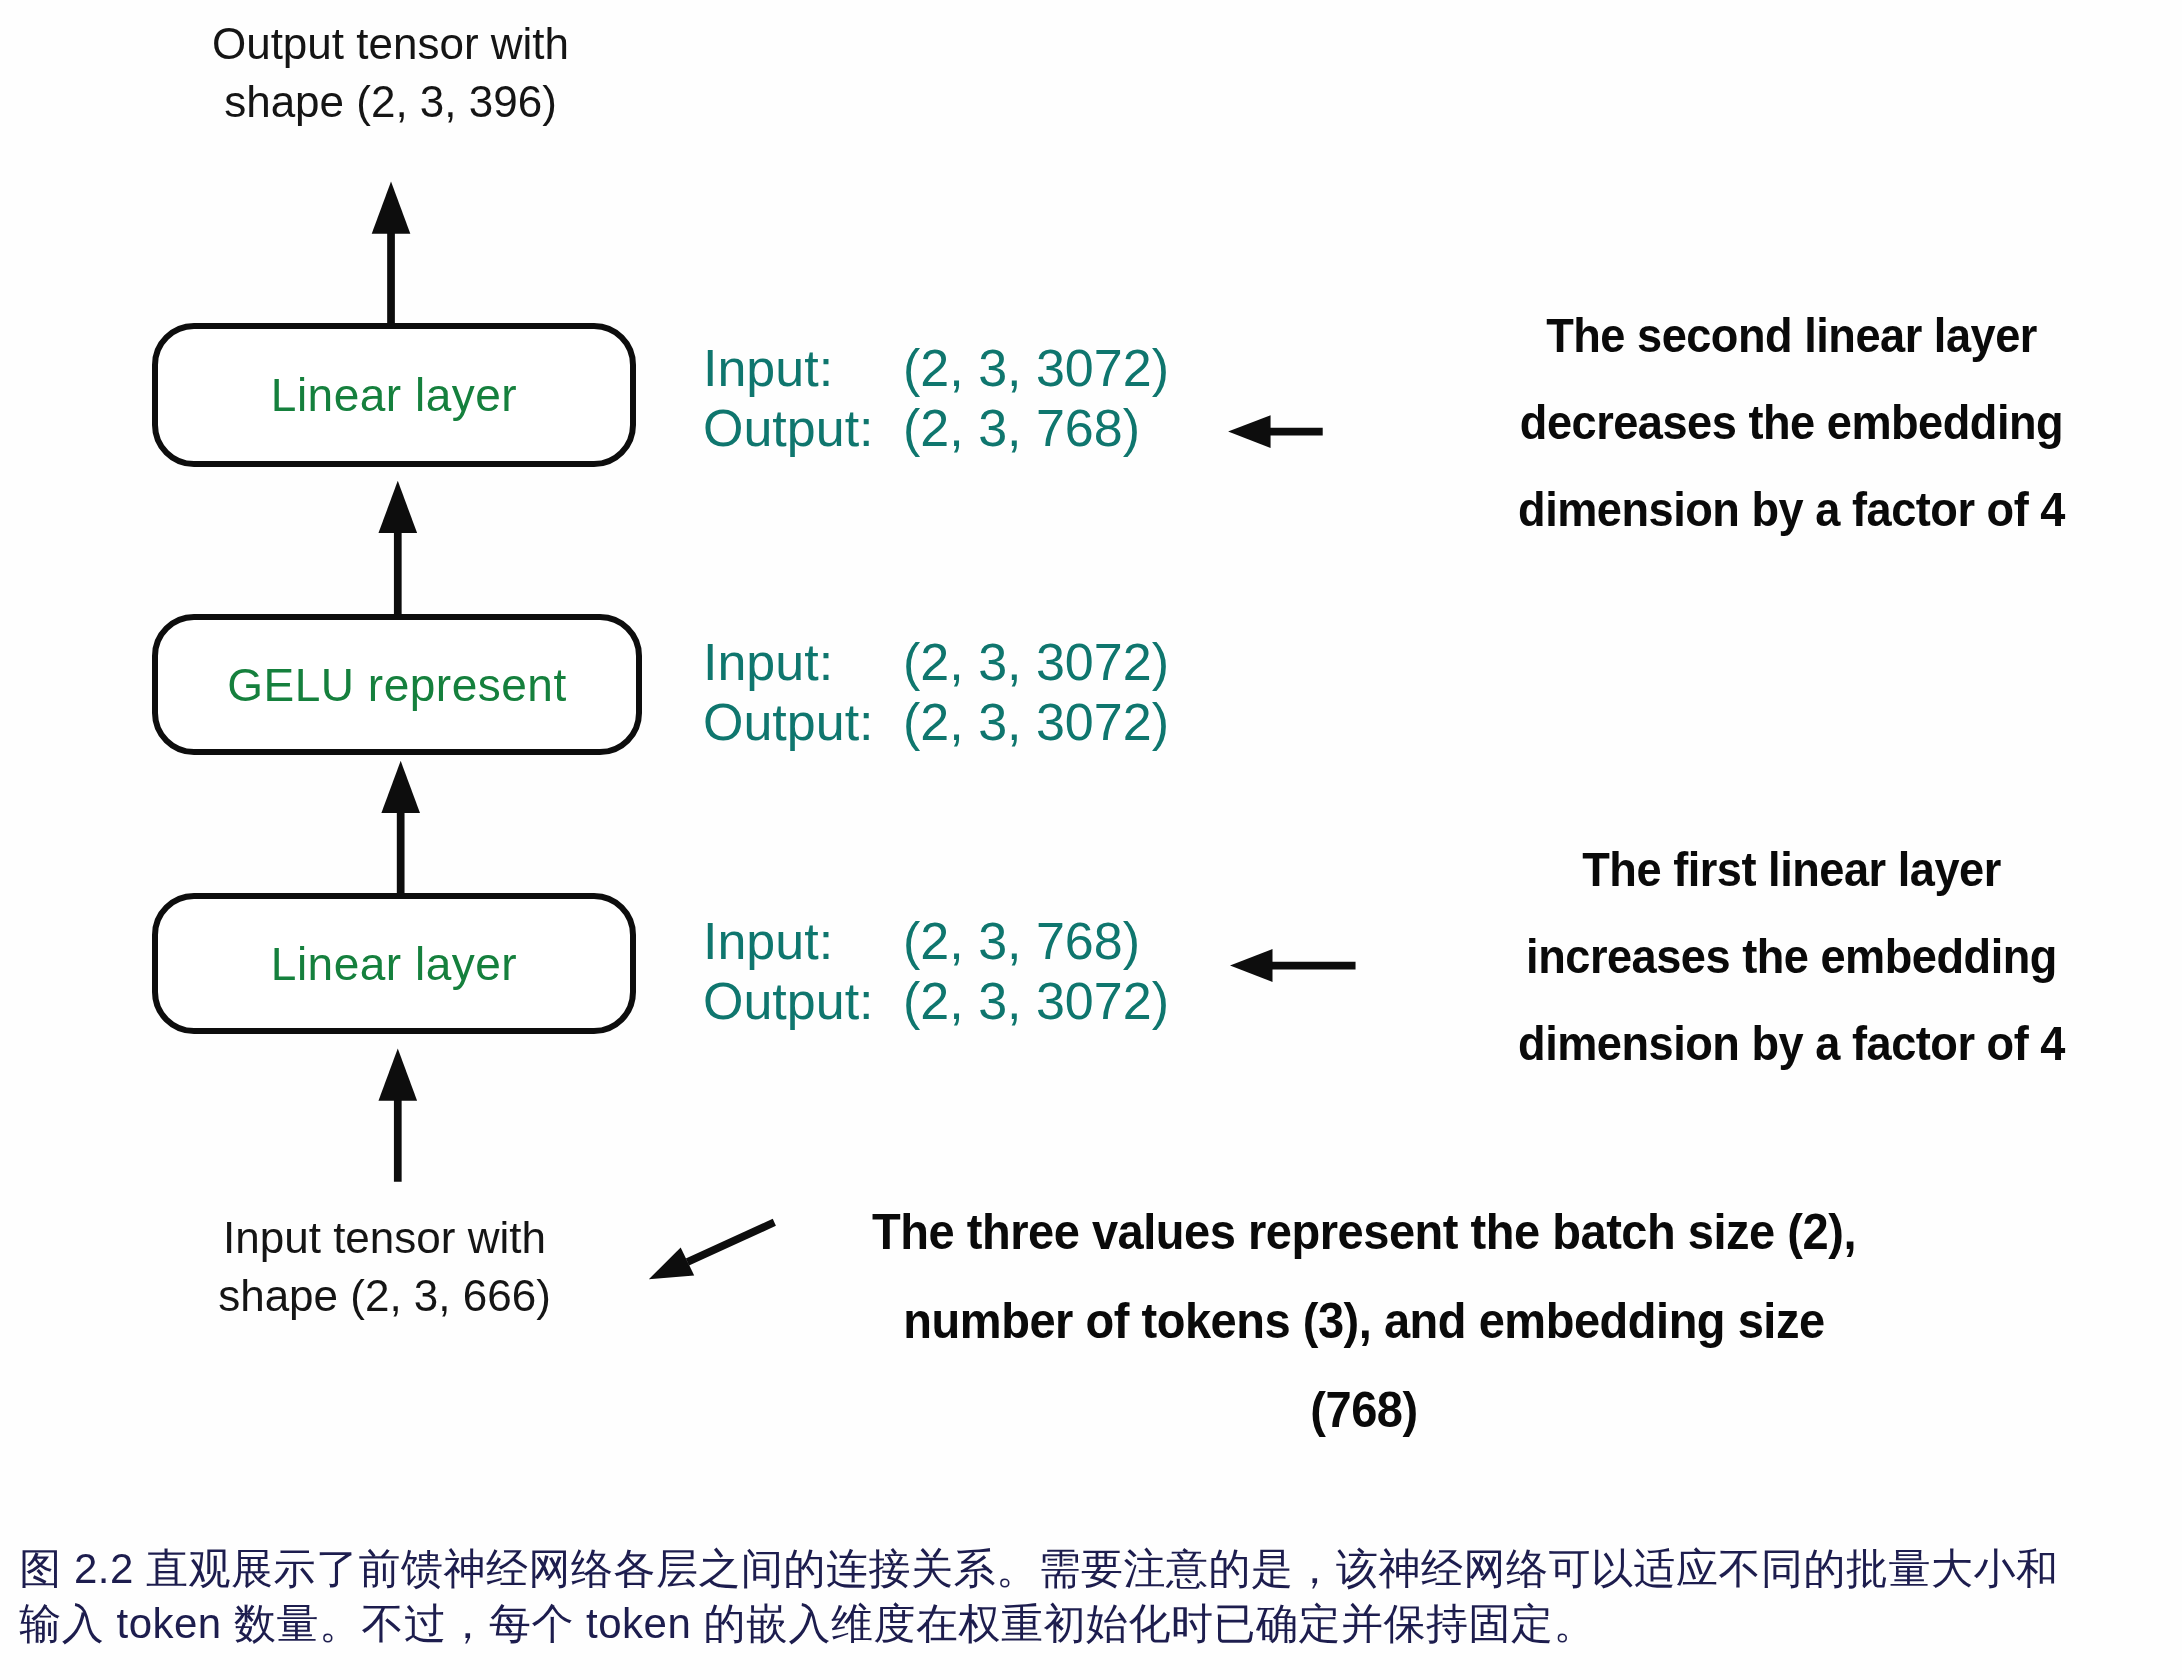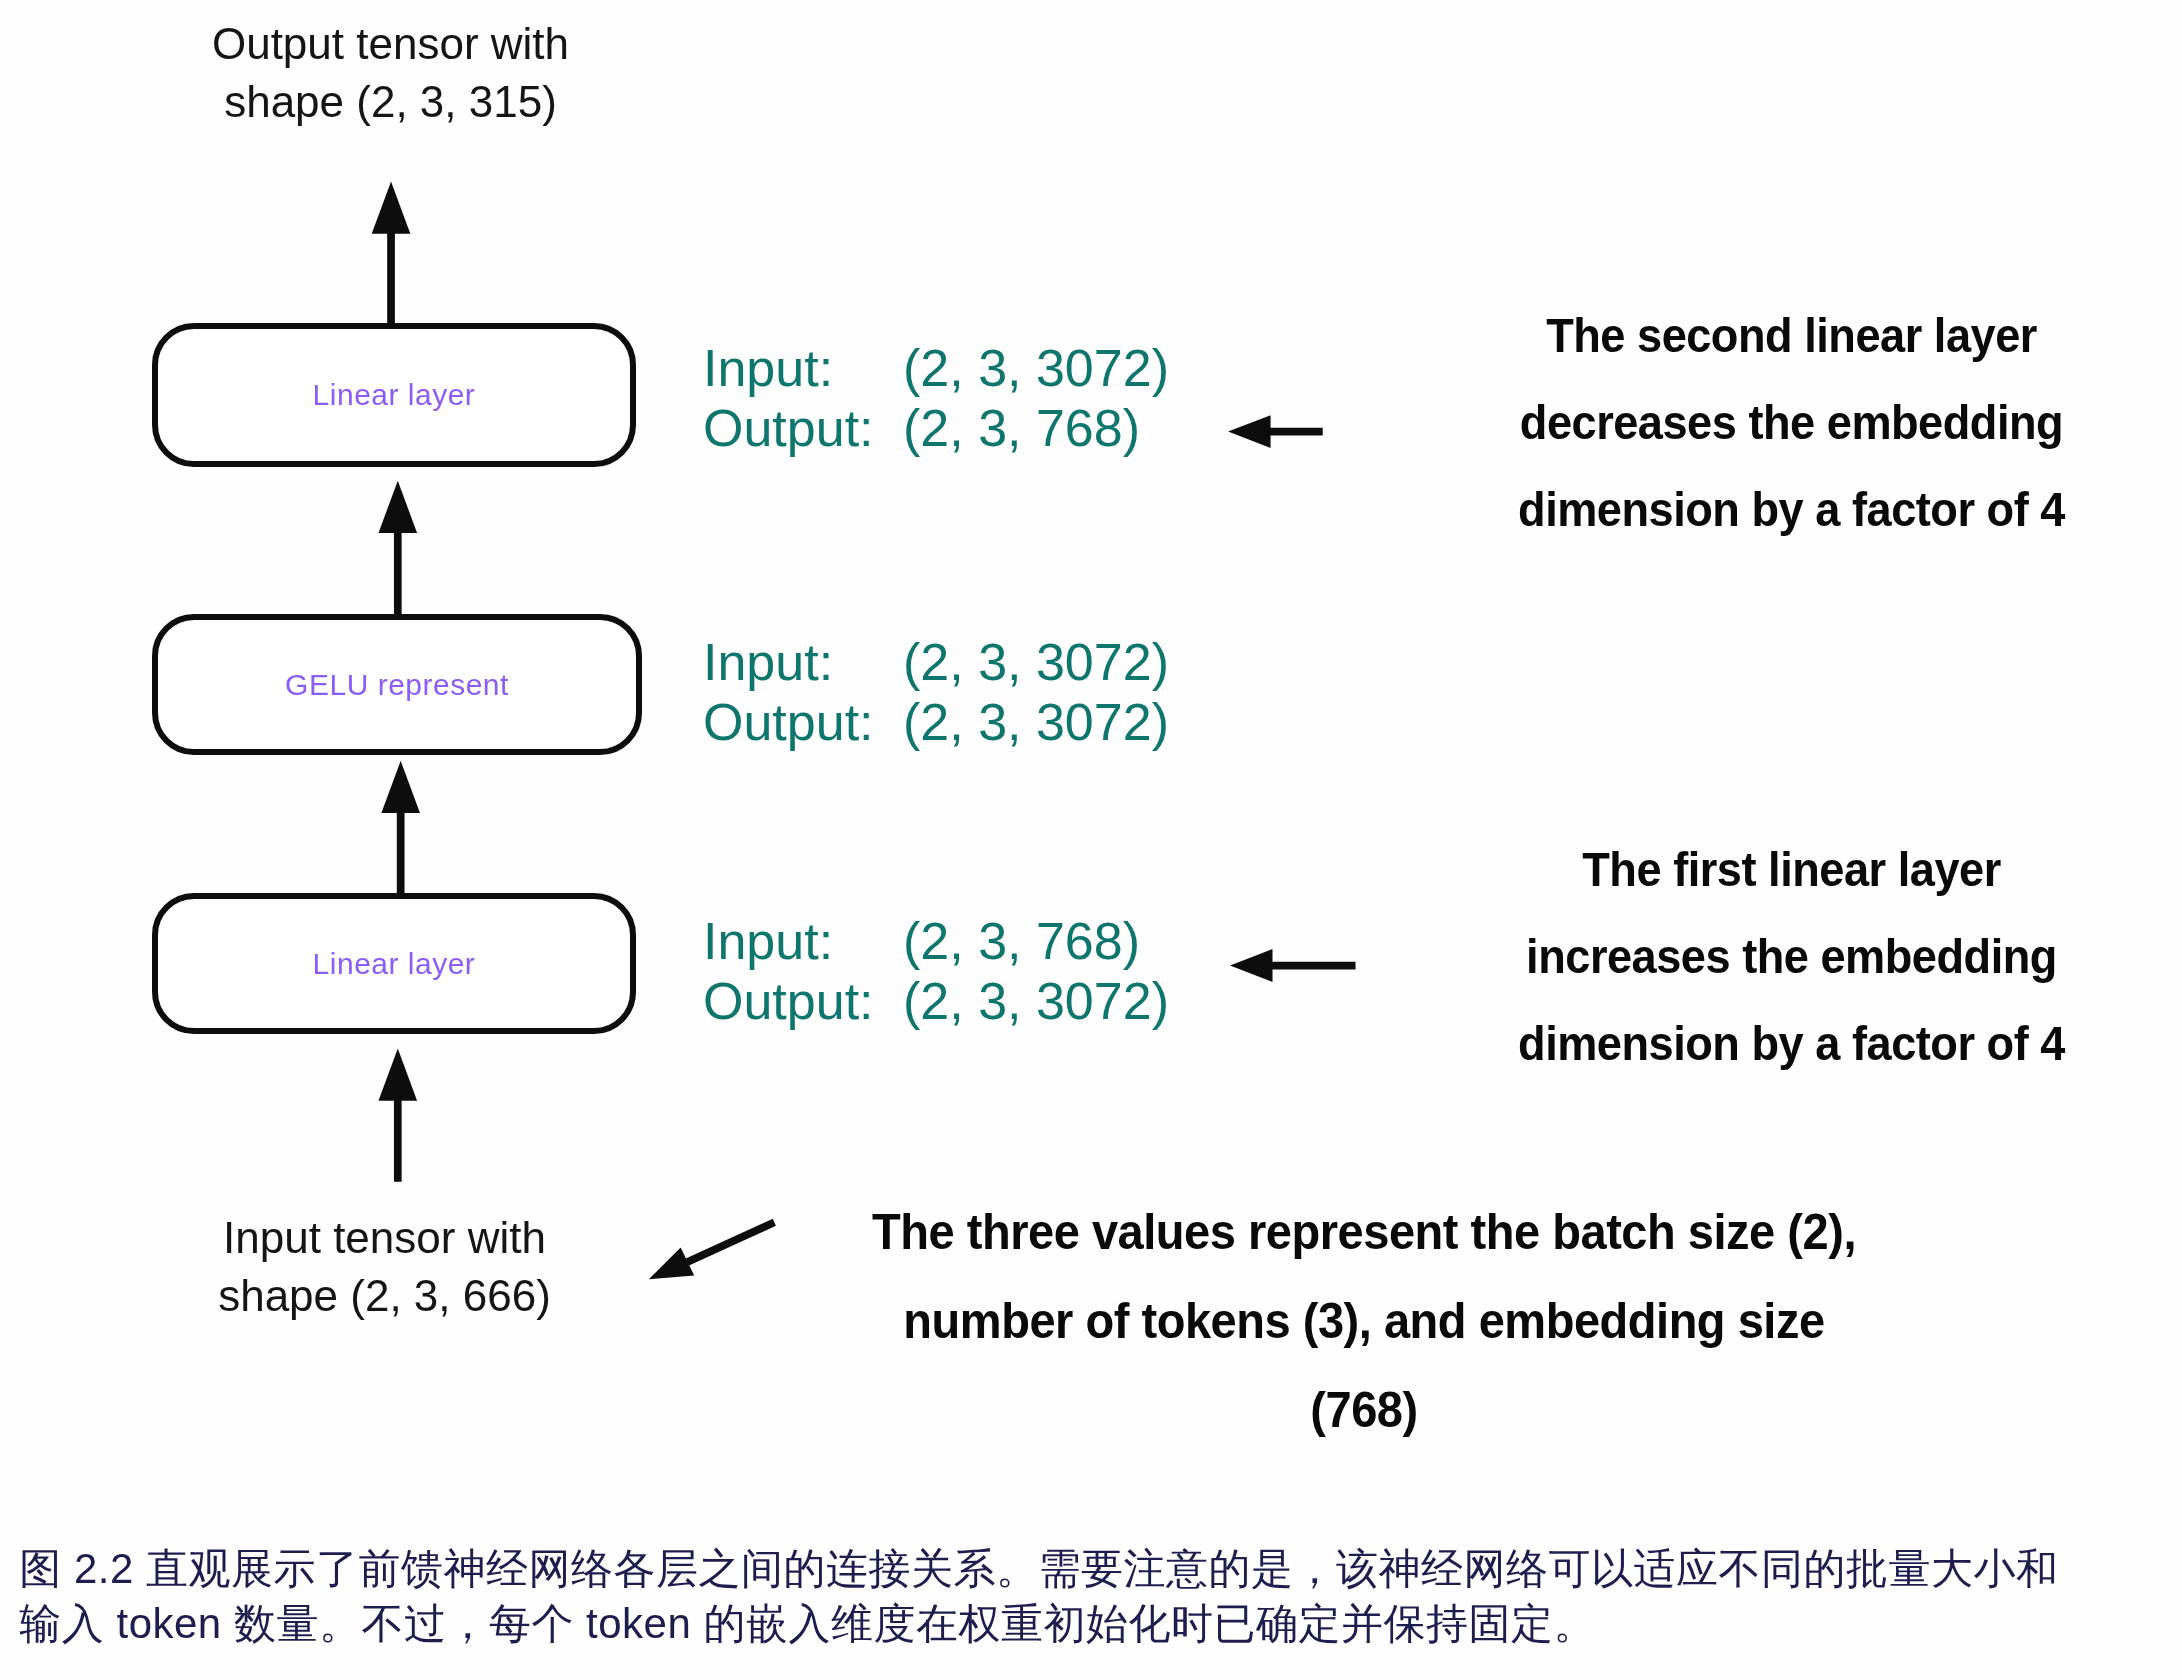--- a/index.html
+++ b/index.html
@@ -14,21 +14,21 @@
   svg.arrows{position:absolute;left:0;top:0;width:2182px;height:1680px;}
   .node{
     position:absolute;
     border:6.8px solid #0d0d0d;
     border-radius:42px;
     background:#fff;
     display:flex;align-items:center;justify-content:center;
     box-sizing:border-box;
   }
   .node .node-label{
-    font-size:30px;color:#8b5cf6;letter-spacing:0.5px;white-space:nowrap;
+    font-size:46px;color:#15803d;letter-spacing:0.5px;white-space:nowrap;
   }
   .box1{left:152px;top:323px;width:484px;height:144px;}
   .box2{left:152px;top:614px;width:490px;height:141px;}
   .box3{left:152px;top:893px;width:484px;height:141px;}
   .tensor-label{
     position:absolute;width:579px;text-align:center;
     font-size:44px;line-height:58px;color:#151515;
     white-space:pre-line;
   }
   .tensor-out{left:101px;top:15.4px;}
@@ -100,21 +100,21 @@
       </g>
 
       <g>
         <line x1="802" y1="1266" x2="712" y2="1307" stroke-width="8"></line>
         <polygon points="672,1325 705,1292 719,1321" stroke="none"></polygon>
       </g>
     </g>
   </svg>
 
   <div class="tensor-label tensor-out">Output tensor with
-shape (2, 3, 315)</div>
+shape (2, 3, 396)</div>
 
   <div class="node box1">
     <span class="node-label">Linear layer</span>
   </div>
   <div class="io io1">
     <span>Input:</span>
     <span>(2, 3, 3072)</span>
     <span>Output:</span>
     <span>(2, 3, 768)</span>
   </div>

